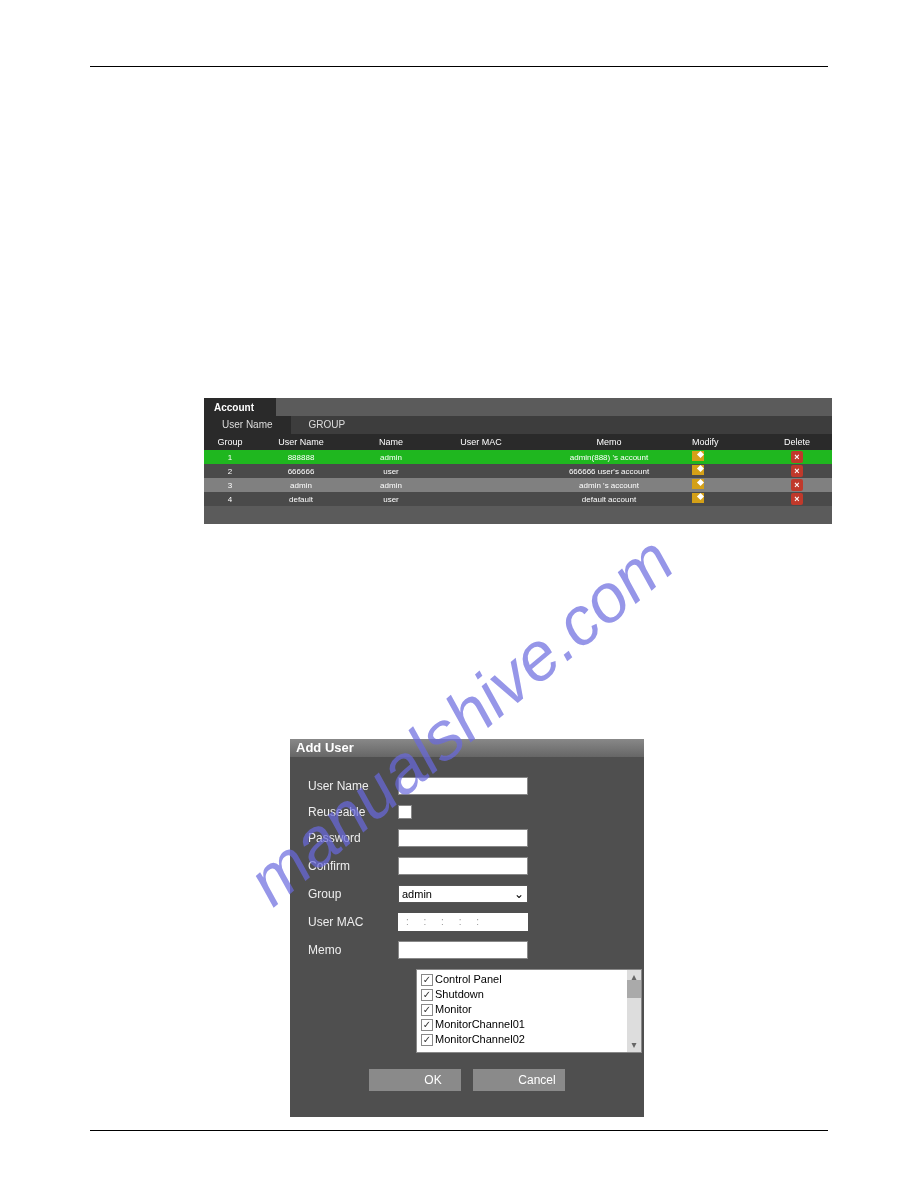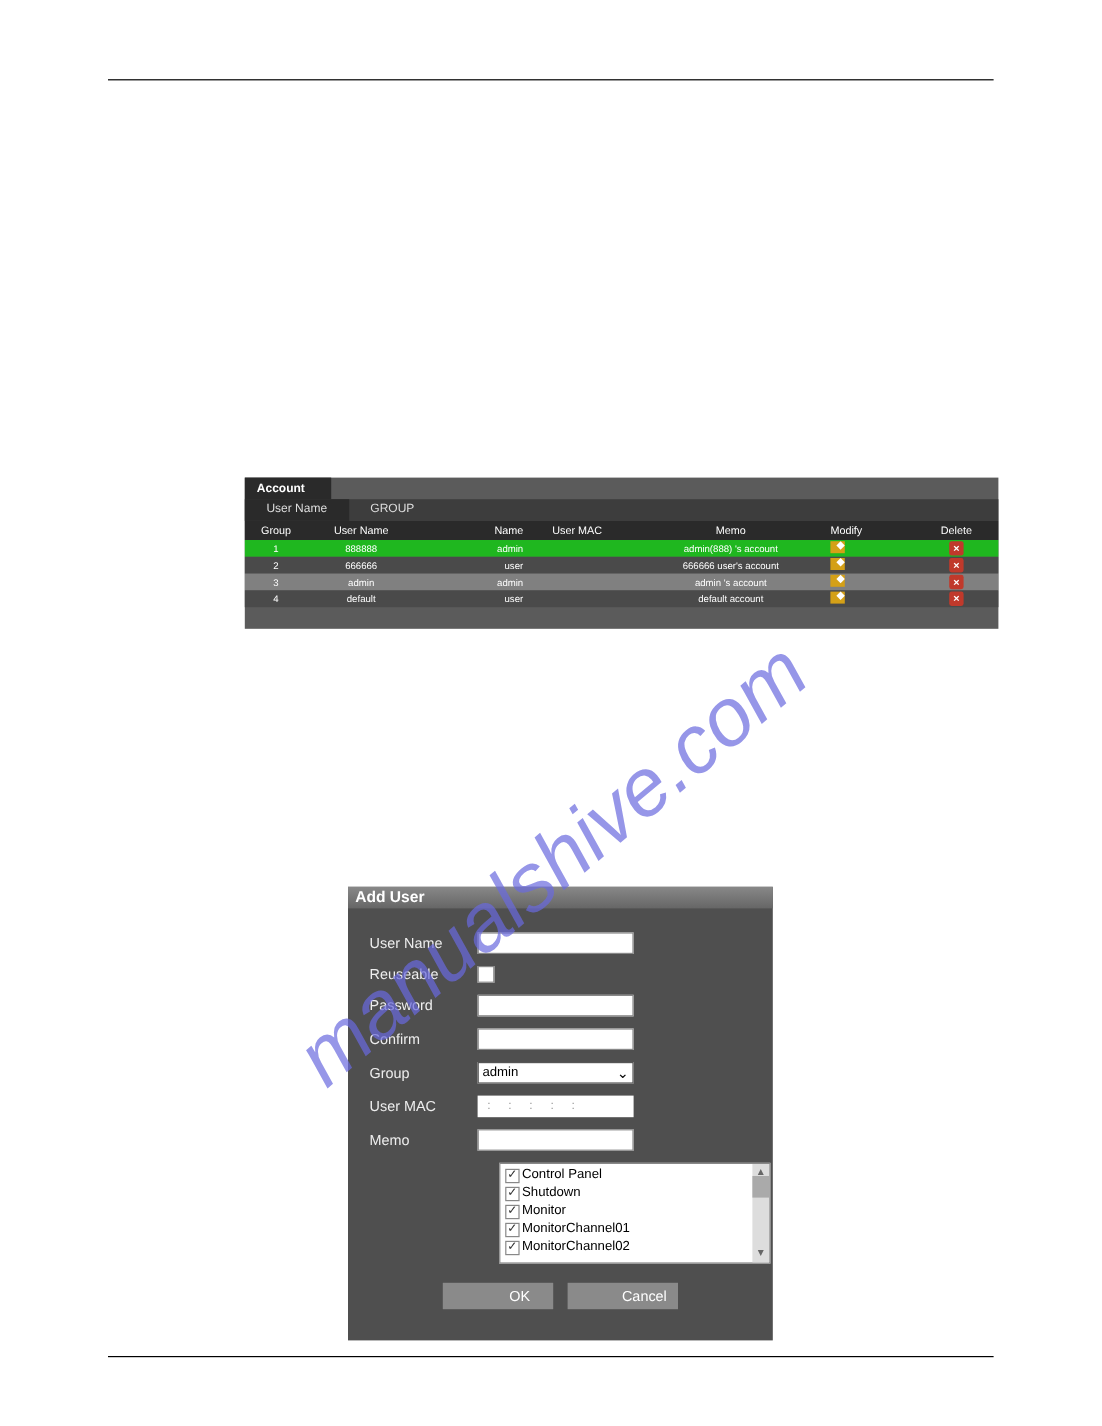--- a/index.html
+++ b/index.html
@@ -80,21 +80,21 @@
   }
   .table-head {
     display: flex;
     height: 16px;
     background: #2a2a2a;
     font-size: 9px;
     align-items: center;
   }
   .col-index { width: 52px; text-align: center; }
   .col-username { width: 90px; text-align: center; }
-  .col-name { width: 90px; text-align: right; }
+  .col-name { width: 90px; text-align: center; }
   .col-usermac { width: 90px; text-align: center; }
   .col-memo { flex: 1; text-align: center; }
   .col-modify { width: 70px; text-align: left; }
   .col-delete { width: 70px; text-align: center; }
   .table-row {
     display: flex;
     height: 14px;
     font-size: 8px;
     align-items: center;
   }

